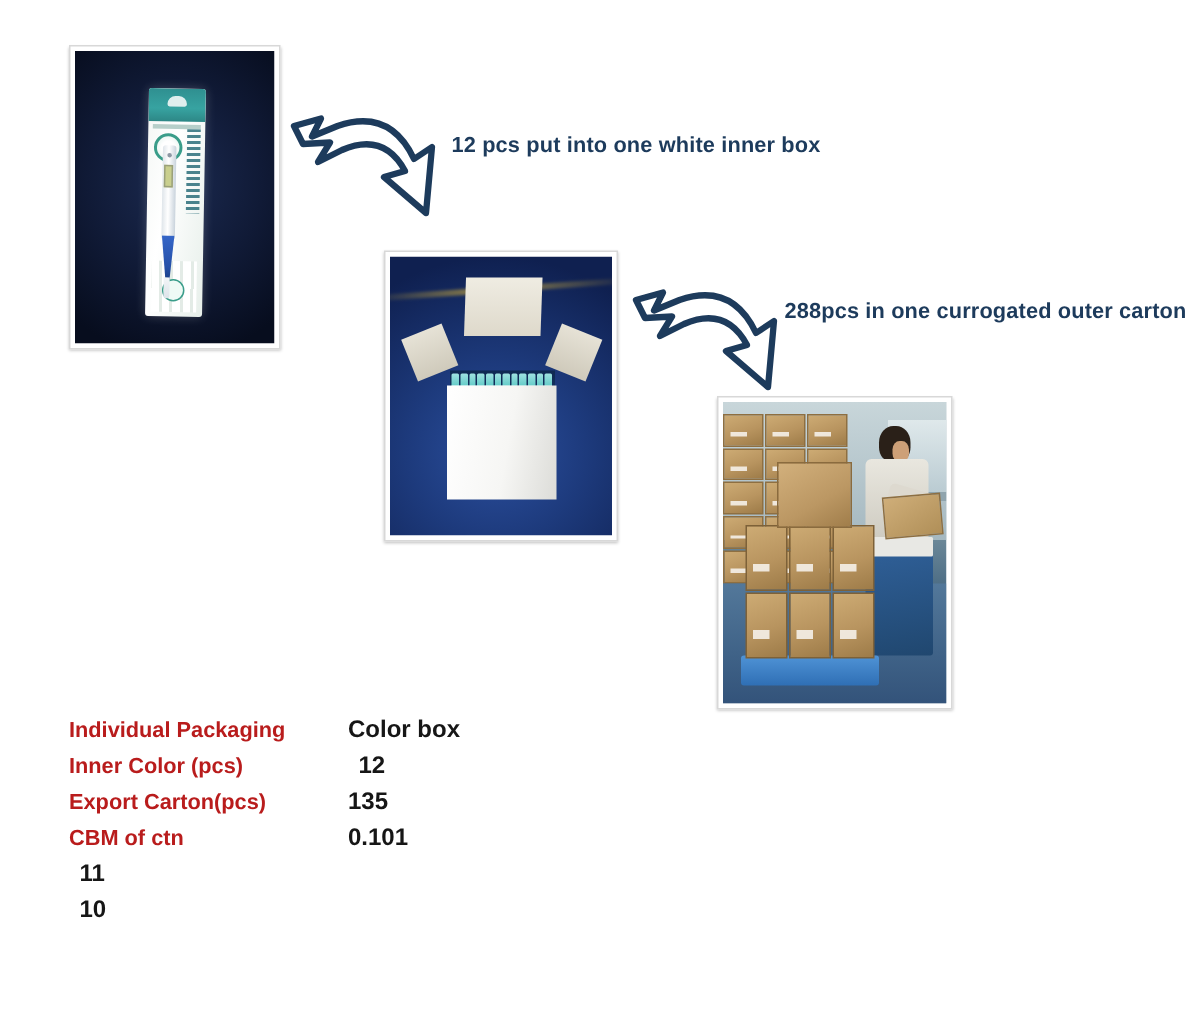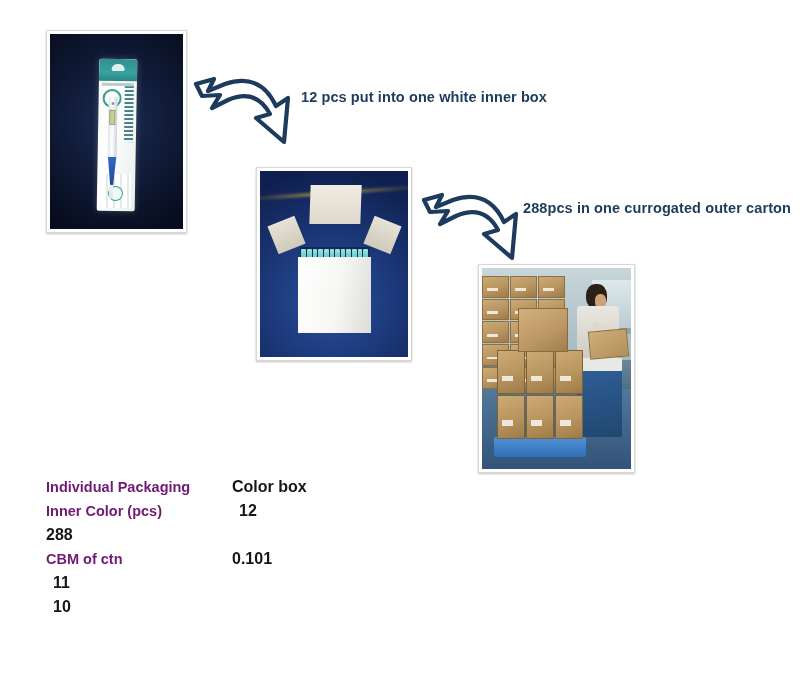--- a/index.html
+++ b/index.html
@@ -360,21 +360,21 @@
   }
   .spec-row {
     display: flex;
     align-items: baseline;
     height: 24px;
   }
   .spec-label {
     width: 186px;
     font-size: 14.5px;
     font-weight: bold;
-    color: #701a75;
+    color: #b91c1c;
     white-space: nowrap;
   }
   .spec-value {
     font-size: 16px;
     font-weight: bold;
     color: #161616;
     white-space: nowrap;
   }
   .spec-value.indented { padding-left: 7px; }
 </style>
@@ -498,21 +498,22 @@
       <div class="spec-label">Individual Packaging</div>
       <div class="spec-value">Color box</div>
     </div>
 
     <div class="spec-row">
       <div class="spec-label">Inner Color (pcs)</div>
       <div class="spec-value indented">12</div>
     </div>
 
     <div class="spec-row">
-      <div class="spec-value">288</div>
+      <div class="spec-label">Export Carton(pcs)</div>
+      <div class="spec-value">135</div>
     </div>
 
     <div class="spec-row">
       <div class="spec-label">CBM of ctn</div>
       <div class="spec-value">0.101</div>
     </div>
 
 
     <div class="spec-row">
       <div class="spec-value indented">11</div>

